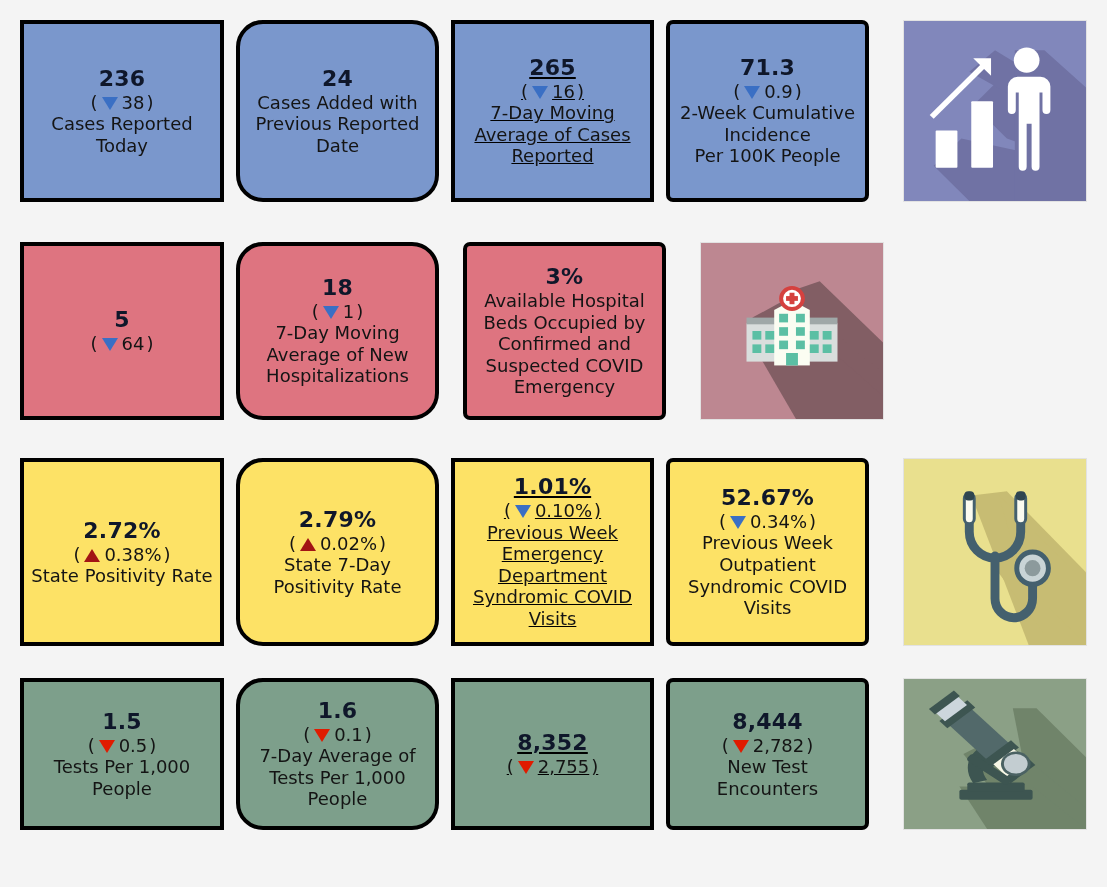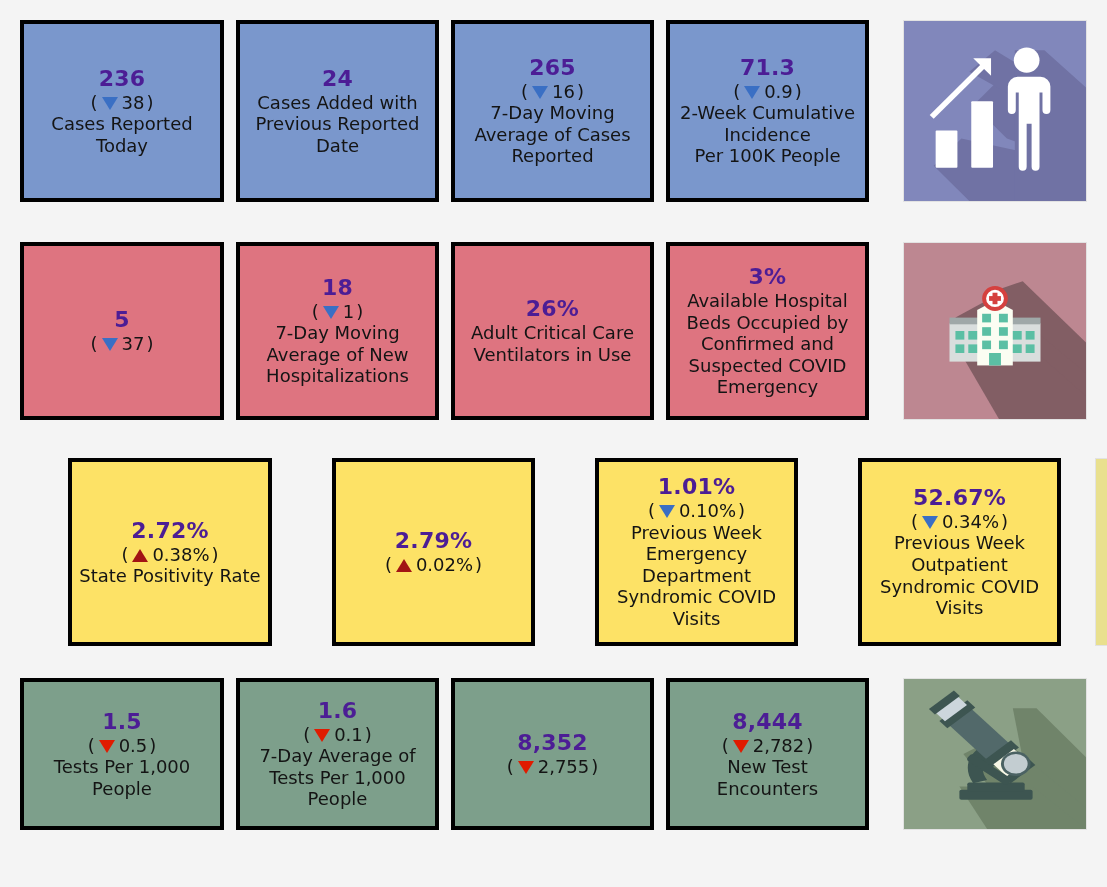--- a/index.html
+++ b/index.html
@@ -46,33 +46,33 @@
     padding: 4px 6px;
     line-height: 1.18;
   }
 
   .tile-spacer { flex: 0 0 12px; }
   .tile-gap-icon { flex: 0 0 34px; }
   .row-lead { flex: 0 0 20px; }
   .row-trail { flex: 0 0 17px; }
 
   .tile-w1 { flex: 0 0 204px; }
-  .tile-w2 { flex: 0 0 203px; }
-  .tile-w3 { flex: 0 0 203px; }
-  .tile-w4 { flex: 0 0 203px; }
+  .tile-w2 { flex: 0 0 203px; border-radius: 27px; }
+  .tile-w3 { flex: 0 0 203px; text-decoration: underline; }
+  .tile-w4 { flex: 0 0 203px; border-radius: 7px; }
 
   .c-blue   { background: #7a97cc; }
   .c-red    { background: #de7480; }
-  .c-yellow { background: #fde266; margin-left: 48px; }
+  .c-yellow { background: #fde266; }
   .c-green  { background: #7d9f8b; }
 
   .big-value {
     font-weight: bold;
     font-size: 22px;
-    color: #4c1d95;
+    color: #0f172a;
     letter-spacing: 0.2px;
   }
 
   .delta {
     font-size: 18px;
     color: #141414;
     display: flex;
     align-items: center;
     justify-content: center;
     gap: 2px;
@@ -211,21 +211,21 @@
   </div>
 
   <div class="metric-row row-2">
     <div class="row-lead"></div>
 
     <div class="tile tile-w1 c-red">
       <div class="big-value">5</div>
       <div class="delta">
         <span class="paren">(</span>
           <span class="tri tri-down"></span>
-          <span>37</span>
+          <span>64</span>
           <span class="paren">)</span>
       </div>
     </div>
 
     <div class="tile-spacer"></div>
 
     <div class="tile tile-w2 c-red">
       <div class="big-value">18</div>
       <div class="delta">
         <span class="paren">(</span>
@@ -233,25 +233,20 @@
           <span>1</span>
           <span class="paren">)</span>
       </div>
       <div class="label">7-Day Moving
 Average of New
 Hospitalizations</div>
     </div>
 
     <div class="tile-spacer"></div>
 
-    <div class="tile tile-w3 c-red">
-      <div class="big-value">26%</div>
-      <div class="label">Adult Critical Care
-Ventilators in Use</div>
-    </div>
 
     <div class="tile-spacer"></div>
 
     <div class="tile tile-w4 c-red">
       <div class="big-value">3%</div>
       <div class="label">Available Hospital
 Beds Occupied by
 Confirmed and
 Suspected COVID
 Emergency</div>
@@ -317,20 +312,22 @@
     <div class="tile-spacer"></div>
 
     <div class="tile tile-w2 c-yellow">
       <div class="big-value">2.79%</div>
       <div class="delta">
         <span class="paren">(</span>
           <span class="tri tri-up-darkred"></span>
           <span>0.02%</span>
           <span class="paren">)</span>
       </div>
+      <div class="label">State 7-Day
+Positivity Rate</div>
     </div>
 
     <div class="tile-spacer"></div>
 
     <div class="tile tile-w3 c-yellow">
       <div class="big-value">1.01%</div>
       <div class="delta">
         <span class="paren">(</span>
           <span class="tri tri-down"></span>
           <span>0.10%</span>

